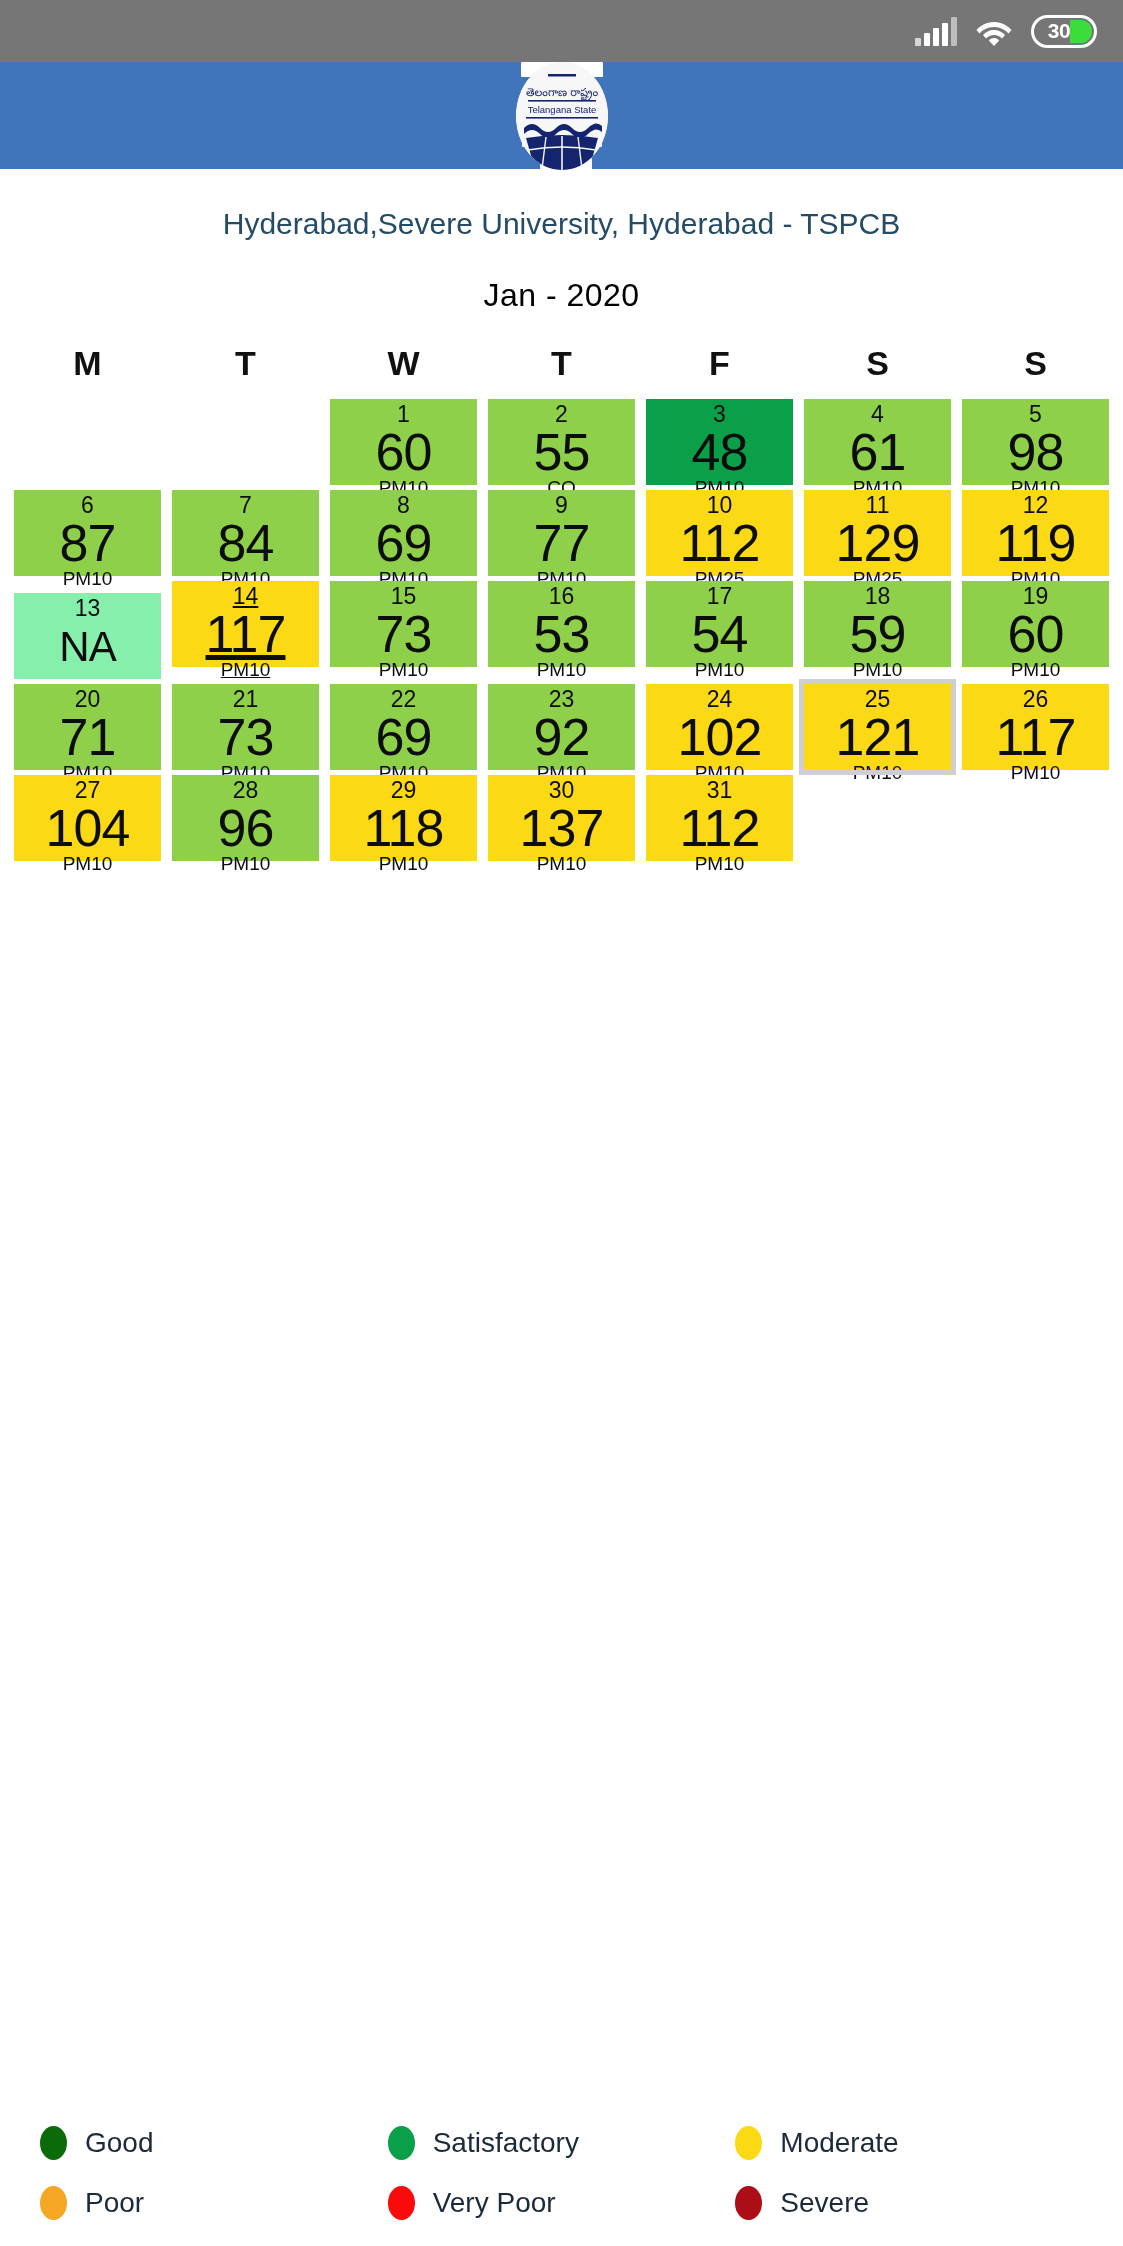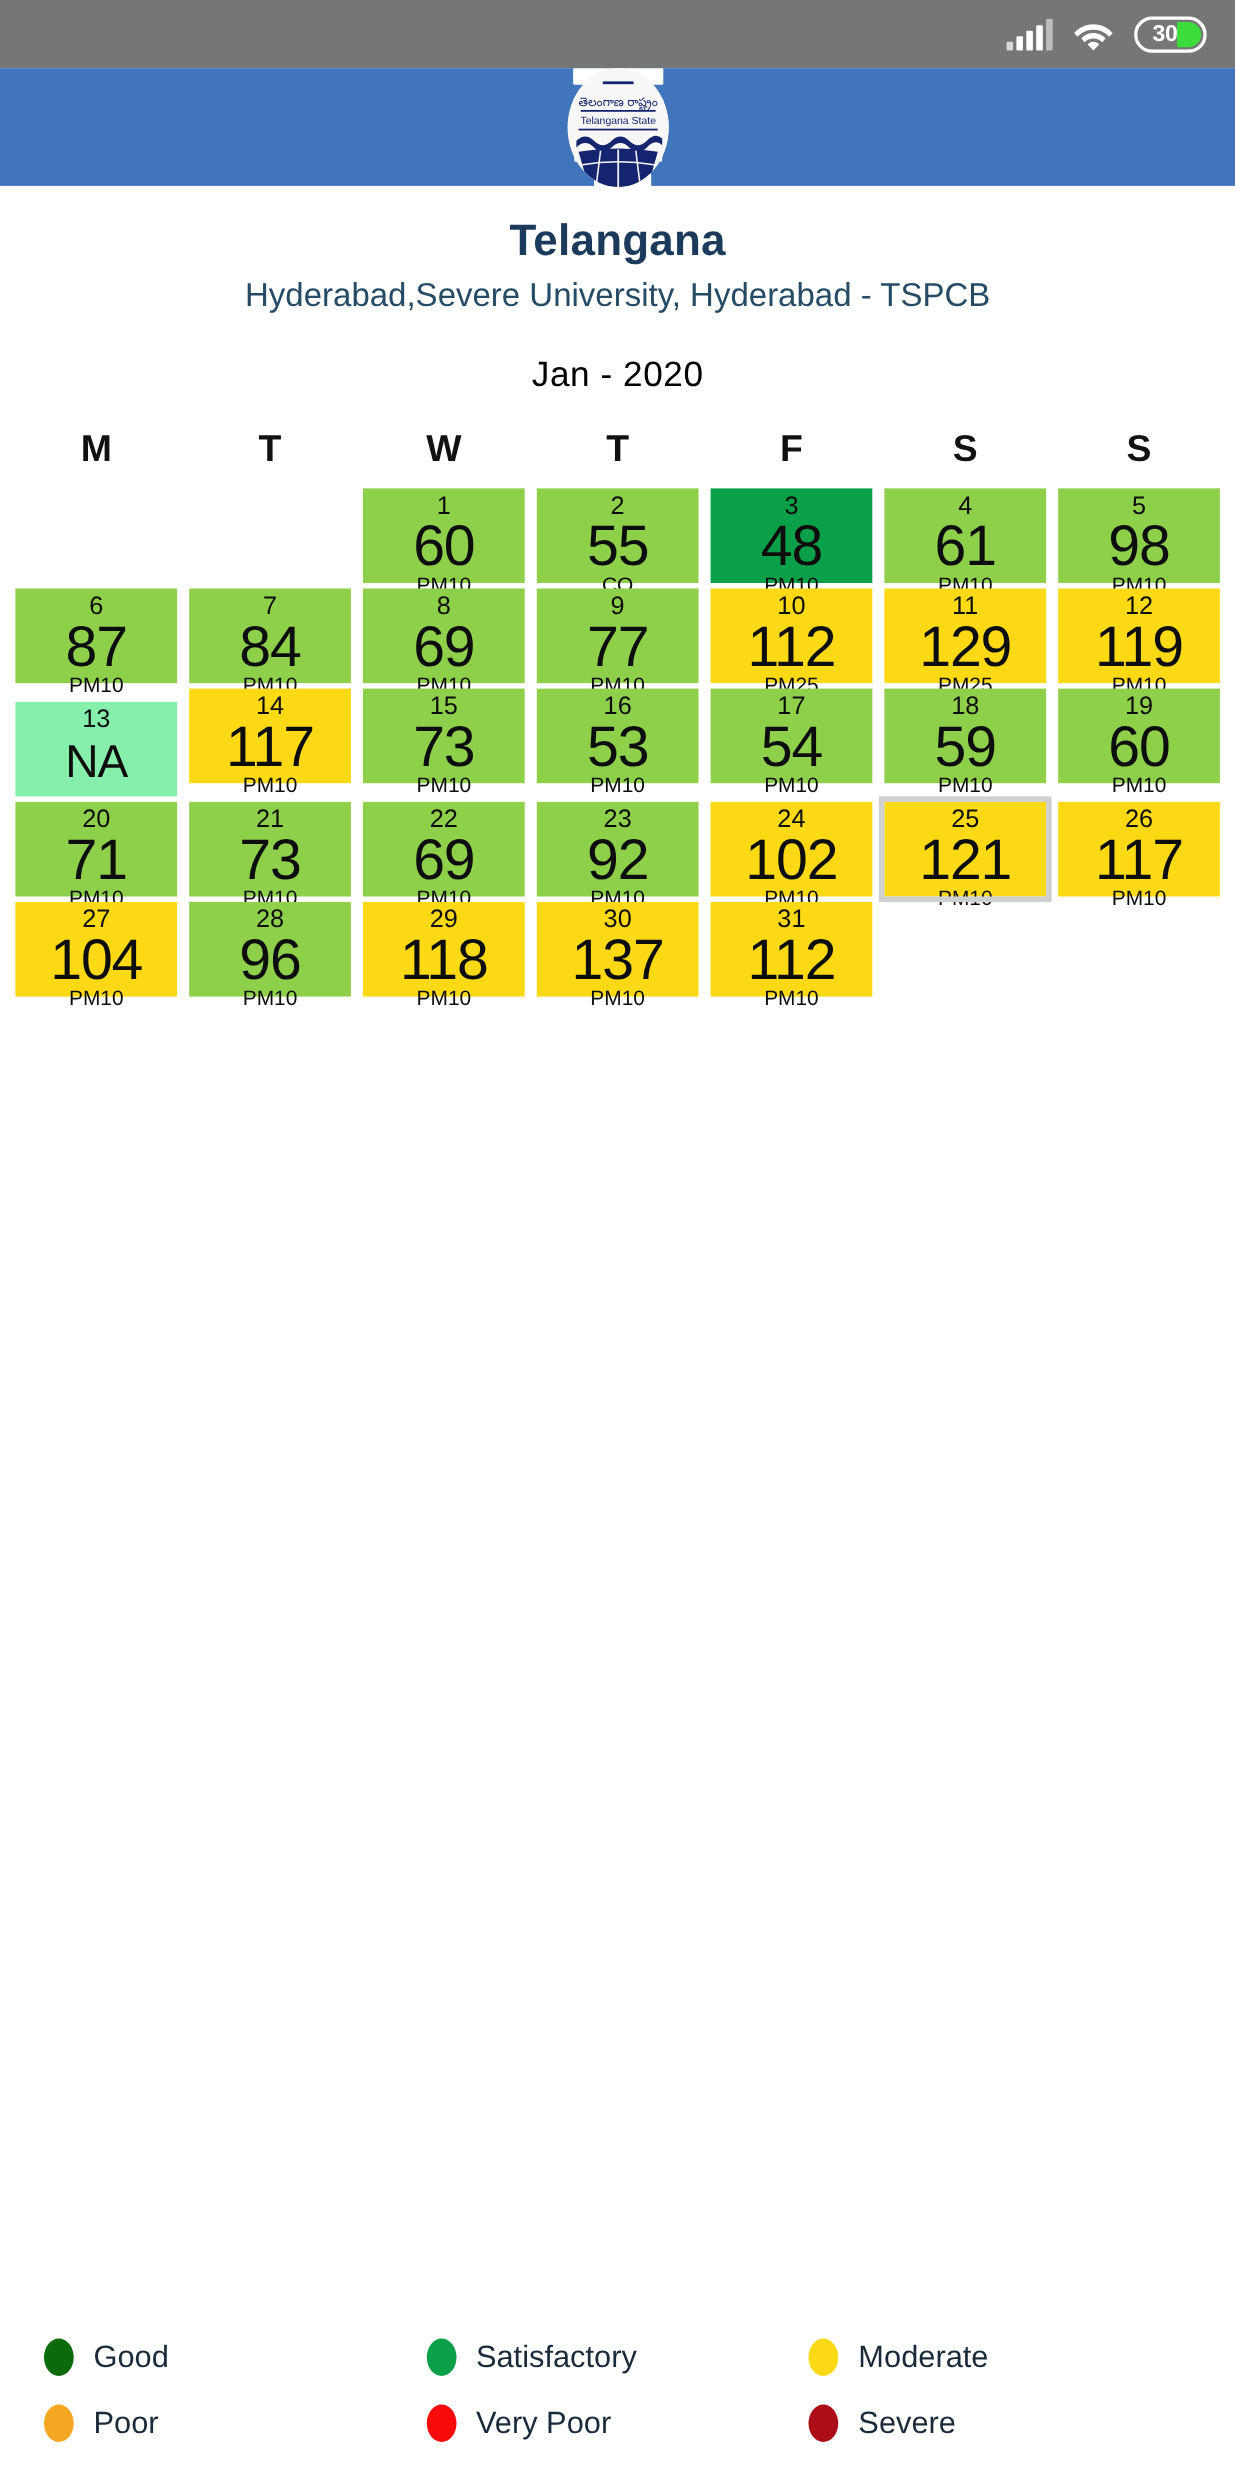--- a/index.html
+++ b/index.html
@@ -180,21 +180,20 @@
   </div>
 
   <div class="filter-icon">
     <i></i>
       <i></i>
       <i></i>
   </div>
 </div>
 
 <div class="titles">
-  <div class="state-title">Telangana</div>
   <div class="station-title">Hyderabad,Severe University, Hyderabad - TSPCB</div>
   <div class="month-label">Jan - 2020</div>
 </div>
 
 <div class="calendar">
   <div class="dow-row" id="dow-row">
       <div class="dow">M</div>
       <div class="dow">T</div>
       <div class="dow">W</div>
       <div class="dow">T</div>
@@ -299,21 +298,21 @@
       </div>
       <div class="week-row">
         <div class="cell-slot">
           <div class="cell na" style="background: #86efac; margin-top: 12px;">
             <div class="c-day">13</div>
             <div class="c-val">NA</div>
             <div class="c-pol"></div>
           </div>
         </div>
         <div class="cell-slot">
-          <div class="cell" style="background: rgb(251, 217, 20);">
+          <div class="cell" style="background: rgb(251, 217, 20); text-decoration: underline;">
             <div class="c-day">14</div>
             <div class="c-val">117</div>
             <div class="c-pol">PM10</div>
           </div>
         </div>
         <div class="cell-slot">
           <div class="cell" style="background: rgb(142, 208, 74);">
             <div class="c-day">15</div>
             <div class="c-val">73</div>
             <div class="c-pol">PM10</div>

